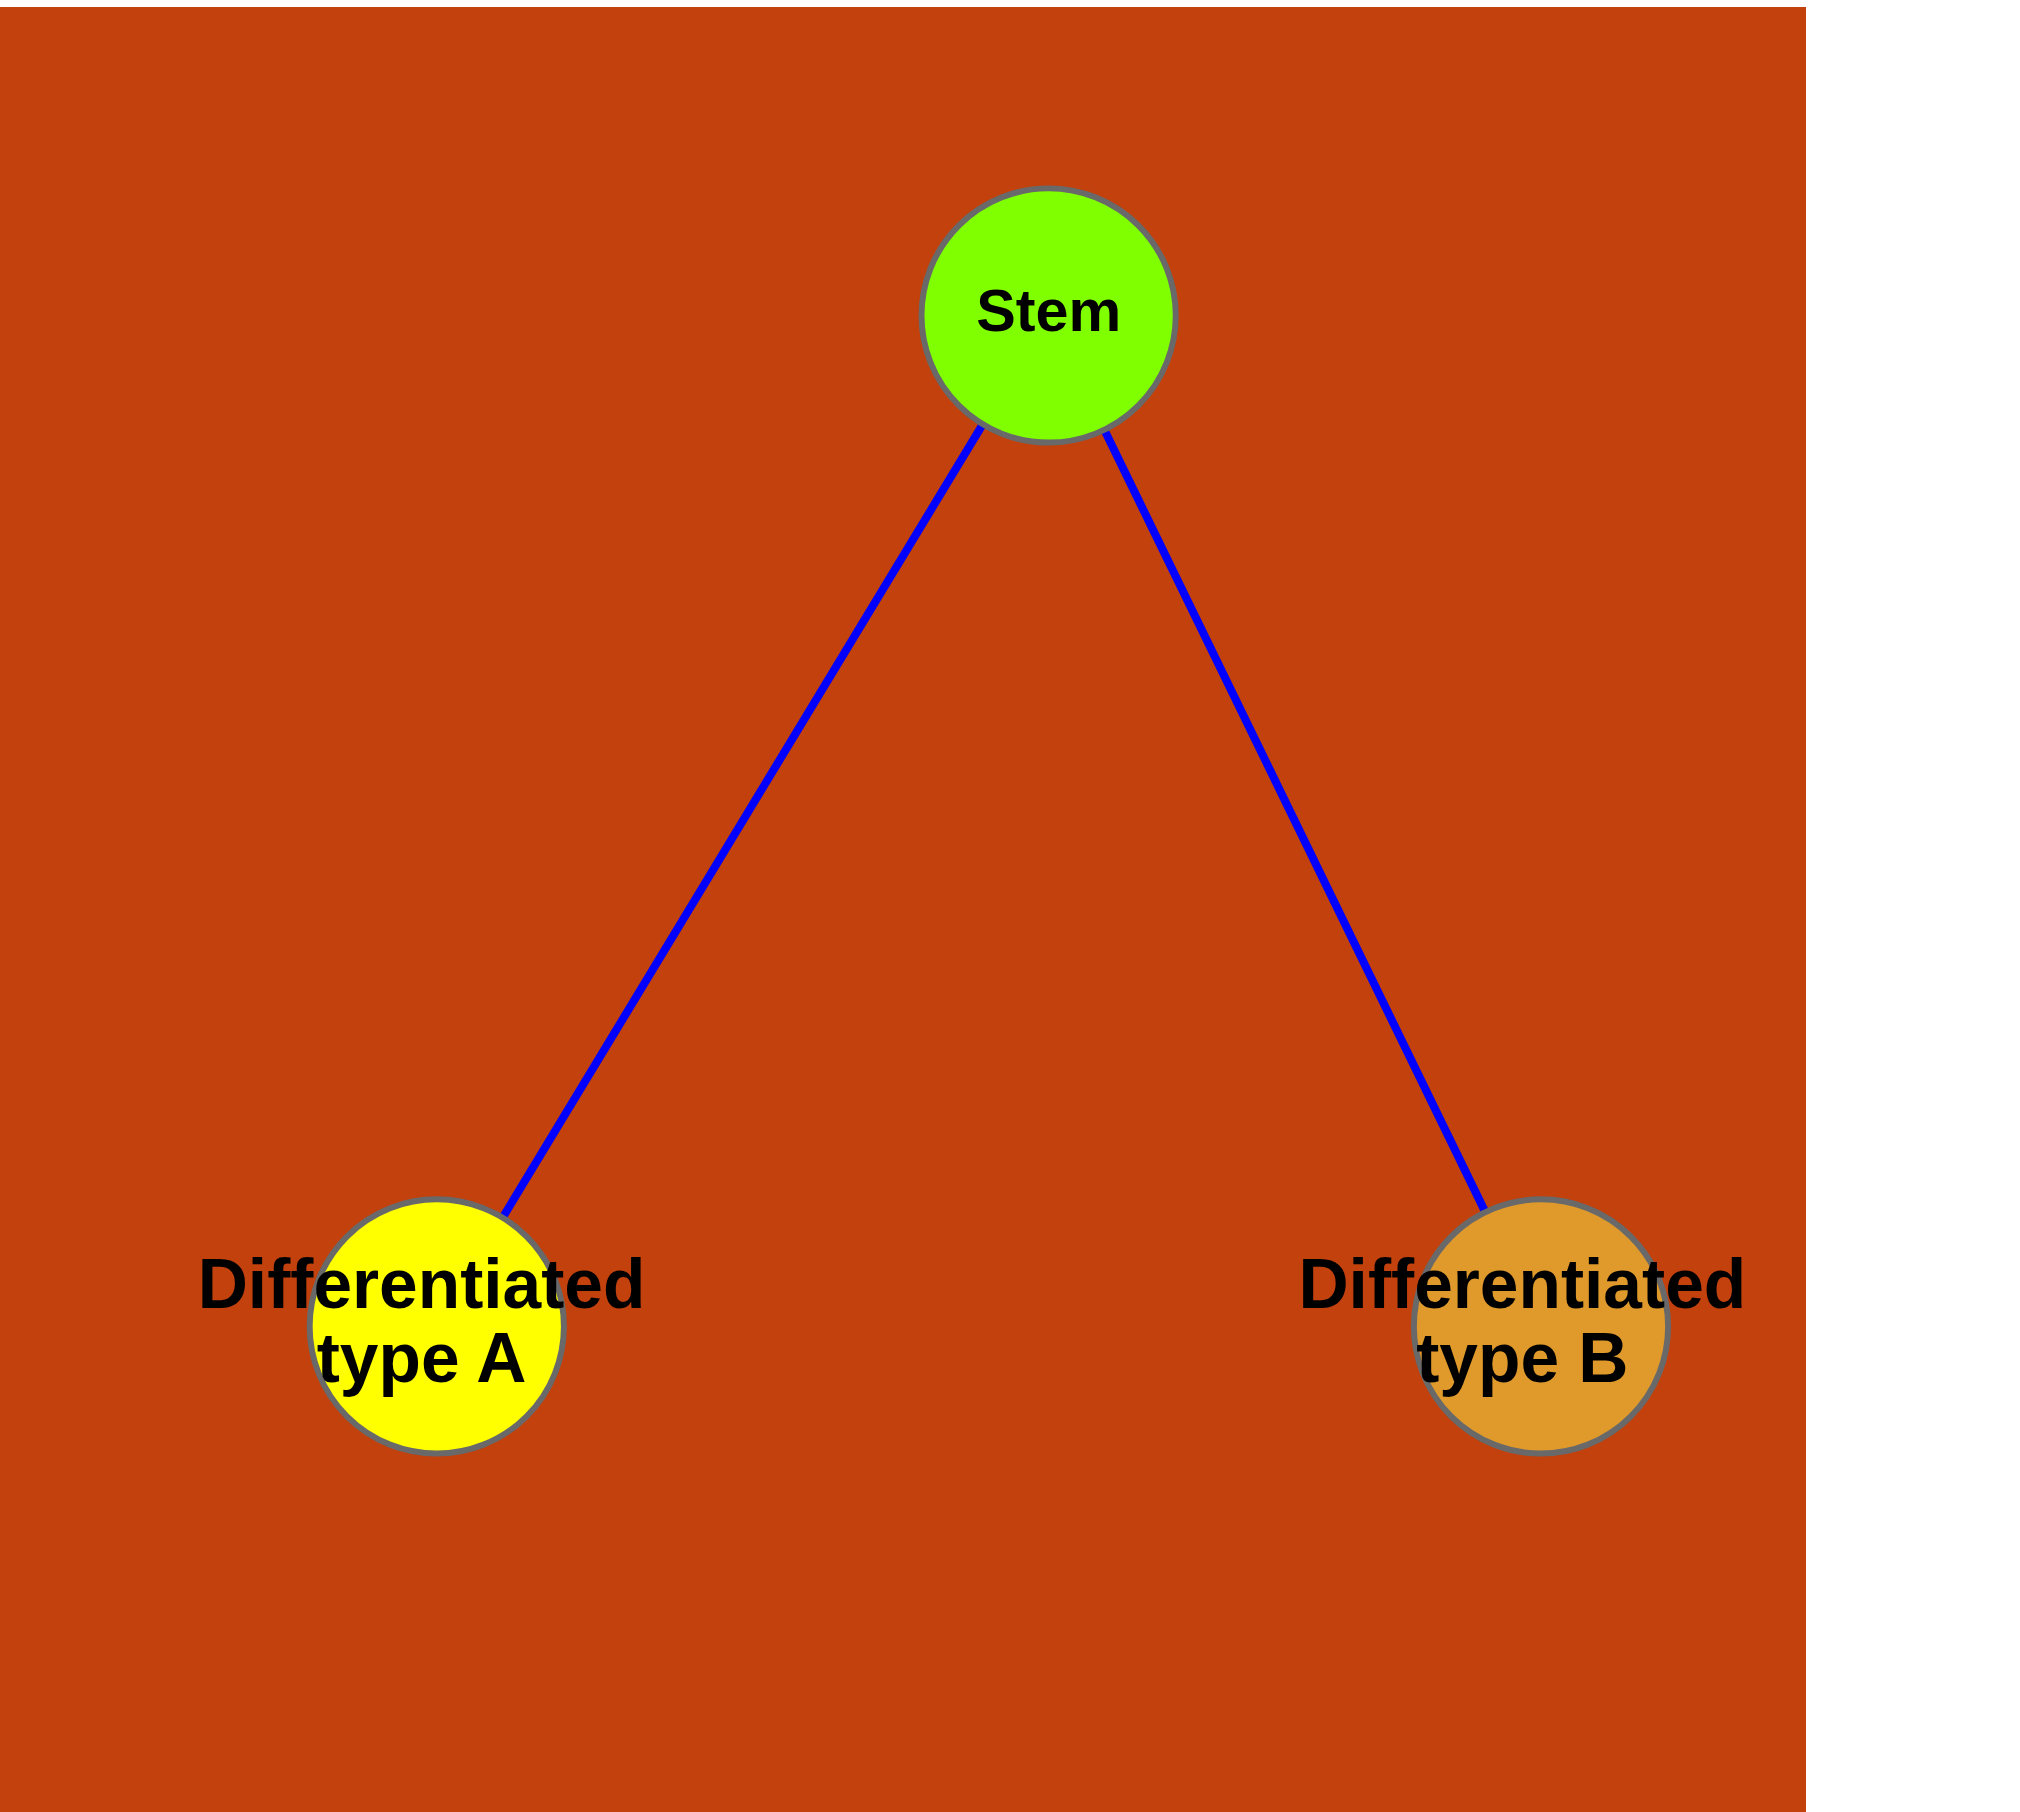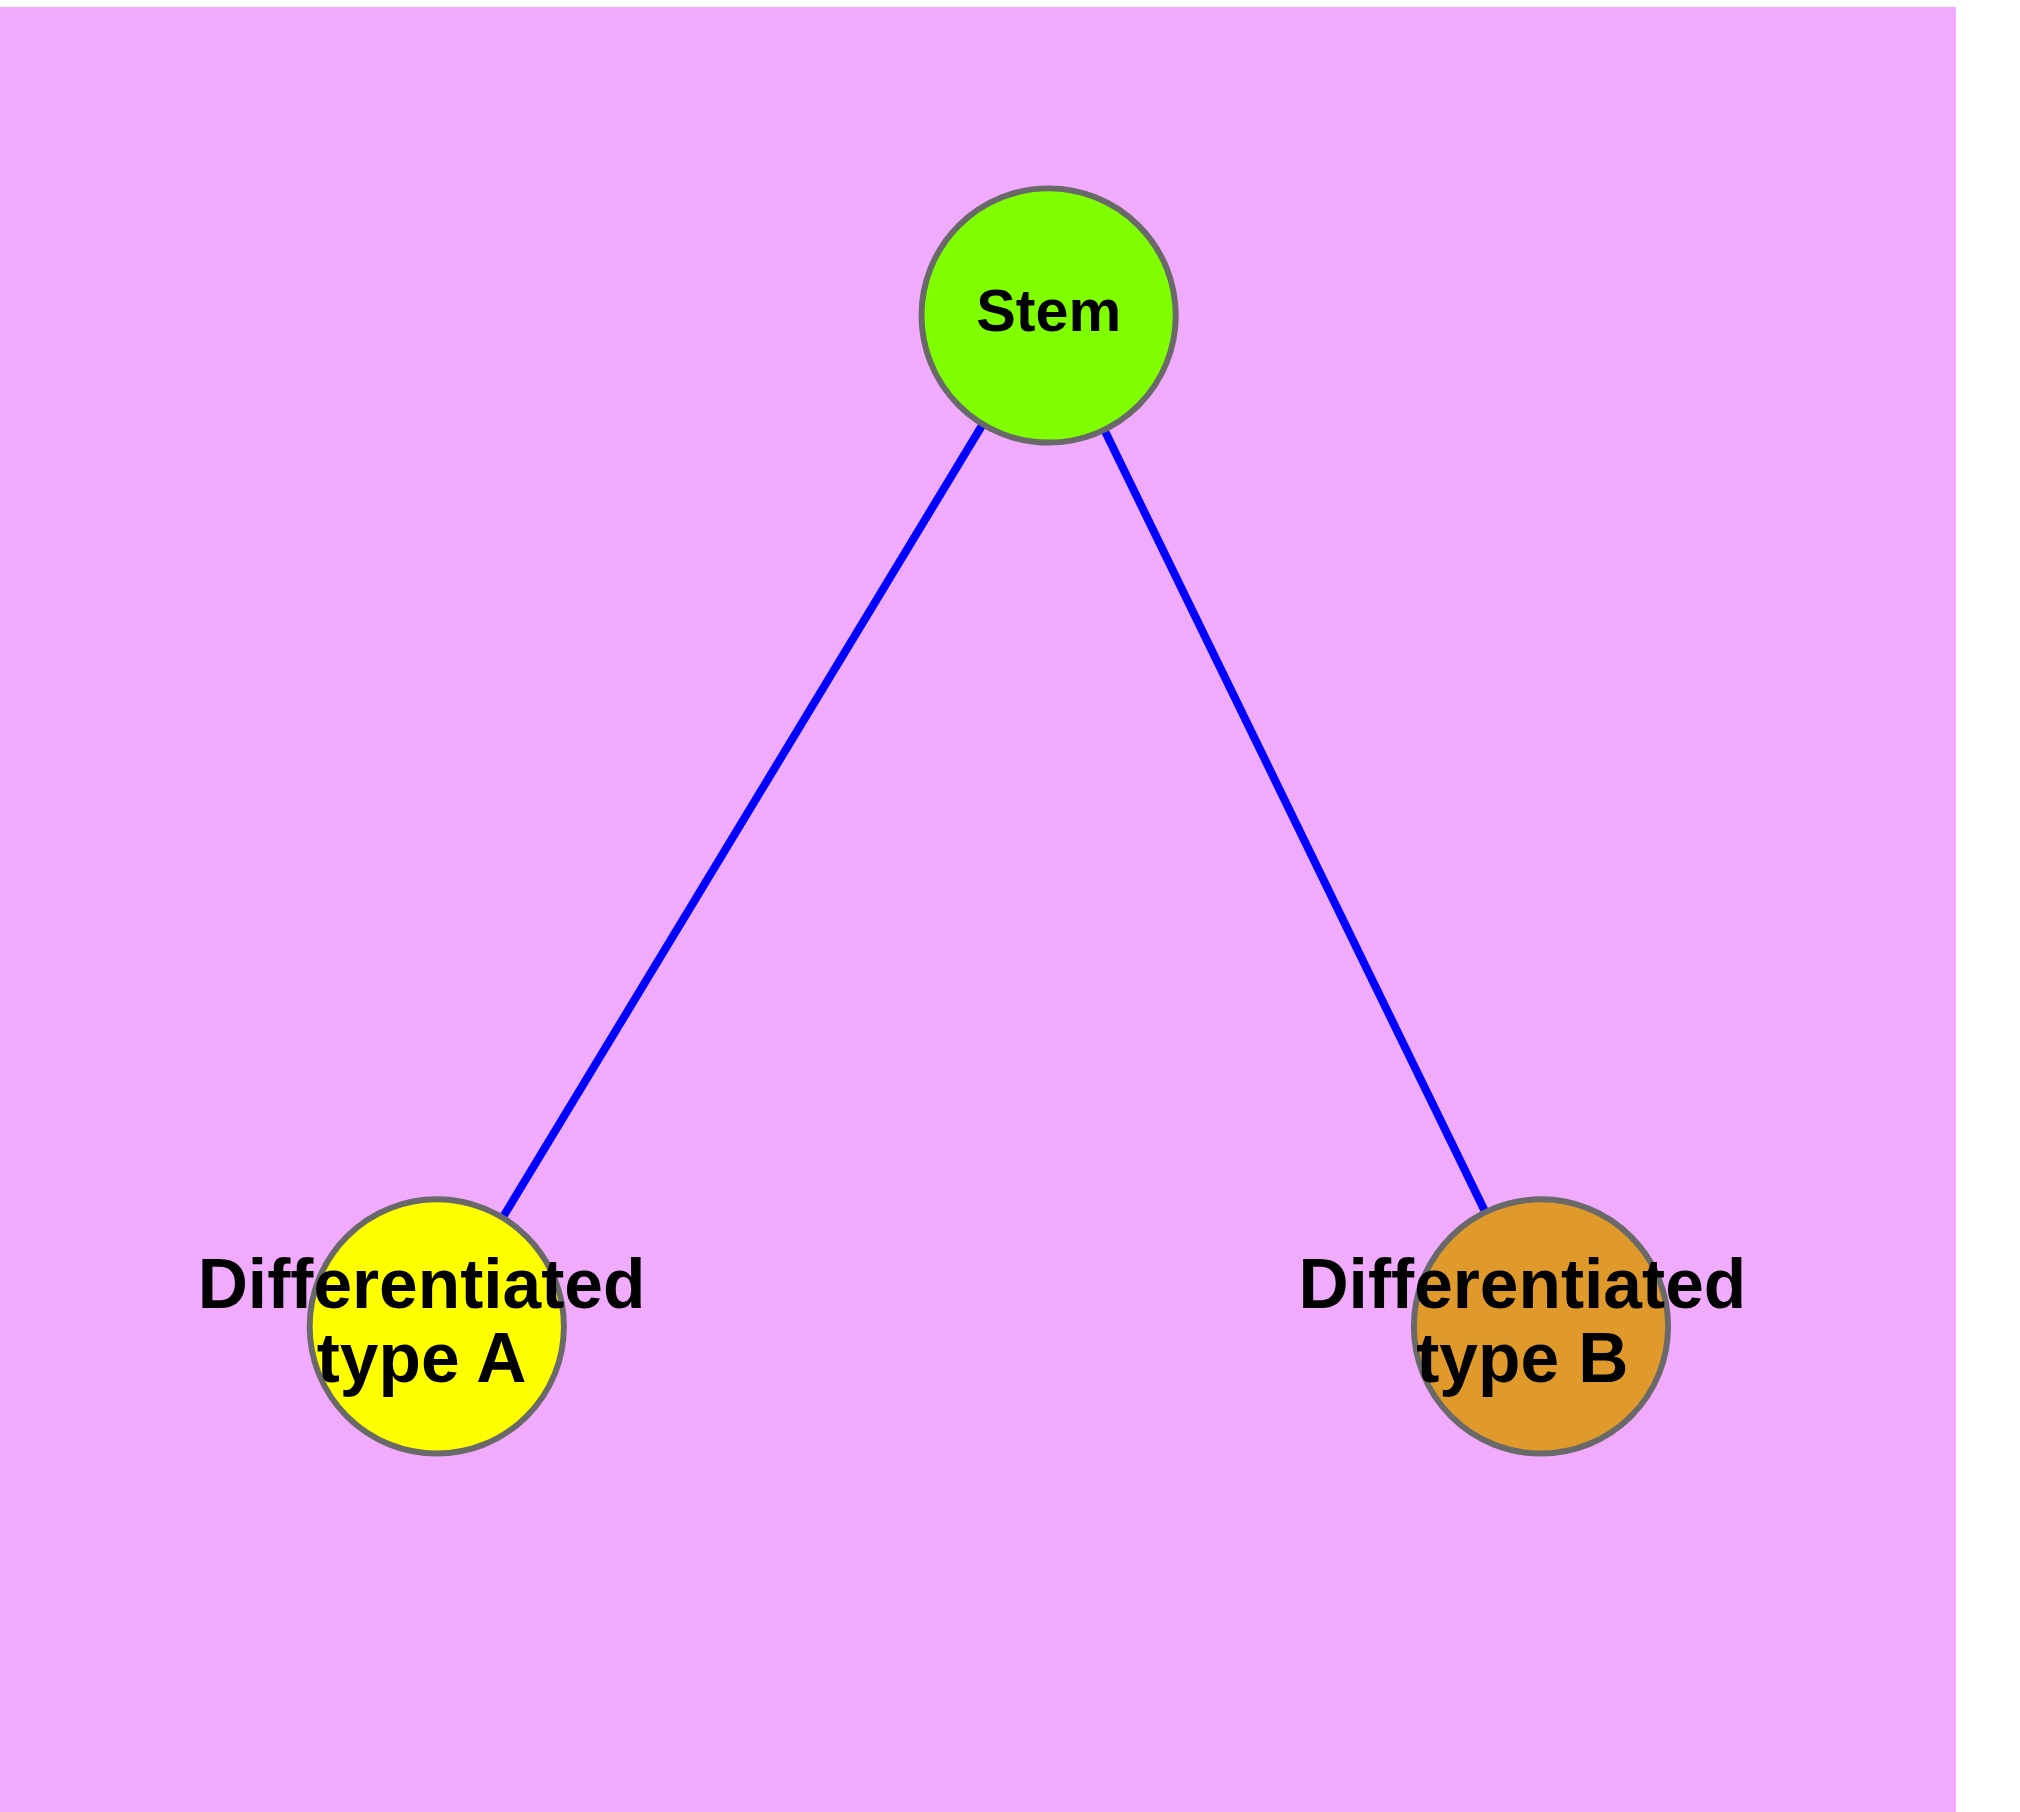--- a/index.html
+++ b/index.html
@@ -13,23 +13,23 @@
     width: 2021px;
     height: 1812px;
     background: #ffffff;
     overflow: hidden;
     font-family: "Liberation Sans", "DejaVu Sans", sans-serif;
   }
   #plot-area {
     position: absolute;
     left: 0;
     top: 6.8px;
-    width: 1956px;
+    width: 1806px;
     height: 1805px;
-    background: #f0abfc;
+    background: #c2410c;
   }
   #graph-svg {
     position: absolute;
     left: 0;
     top: 0;
     width: 2021px;
     height: 1805px;
     display: block;
   }
   .node-circle {

